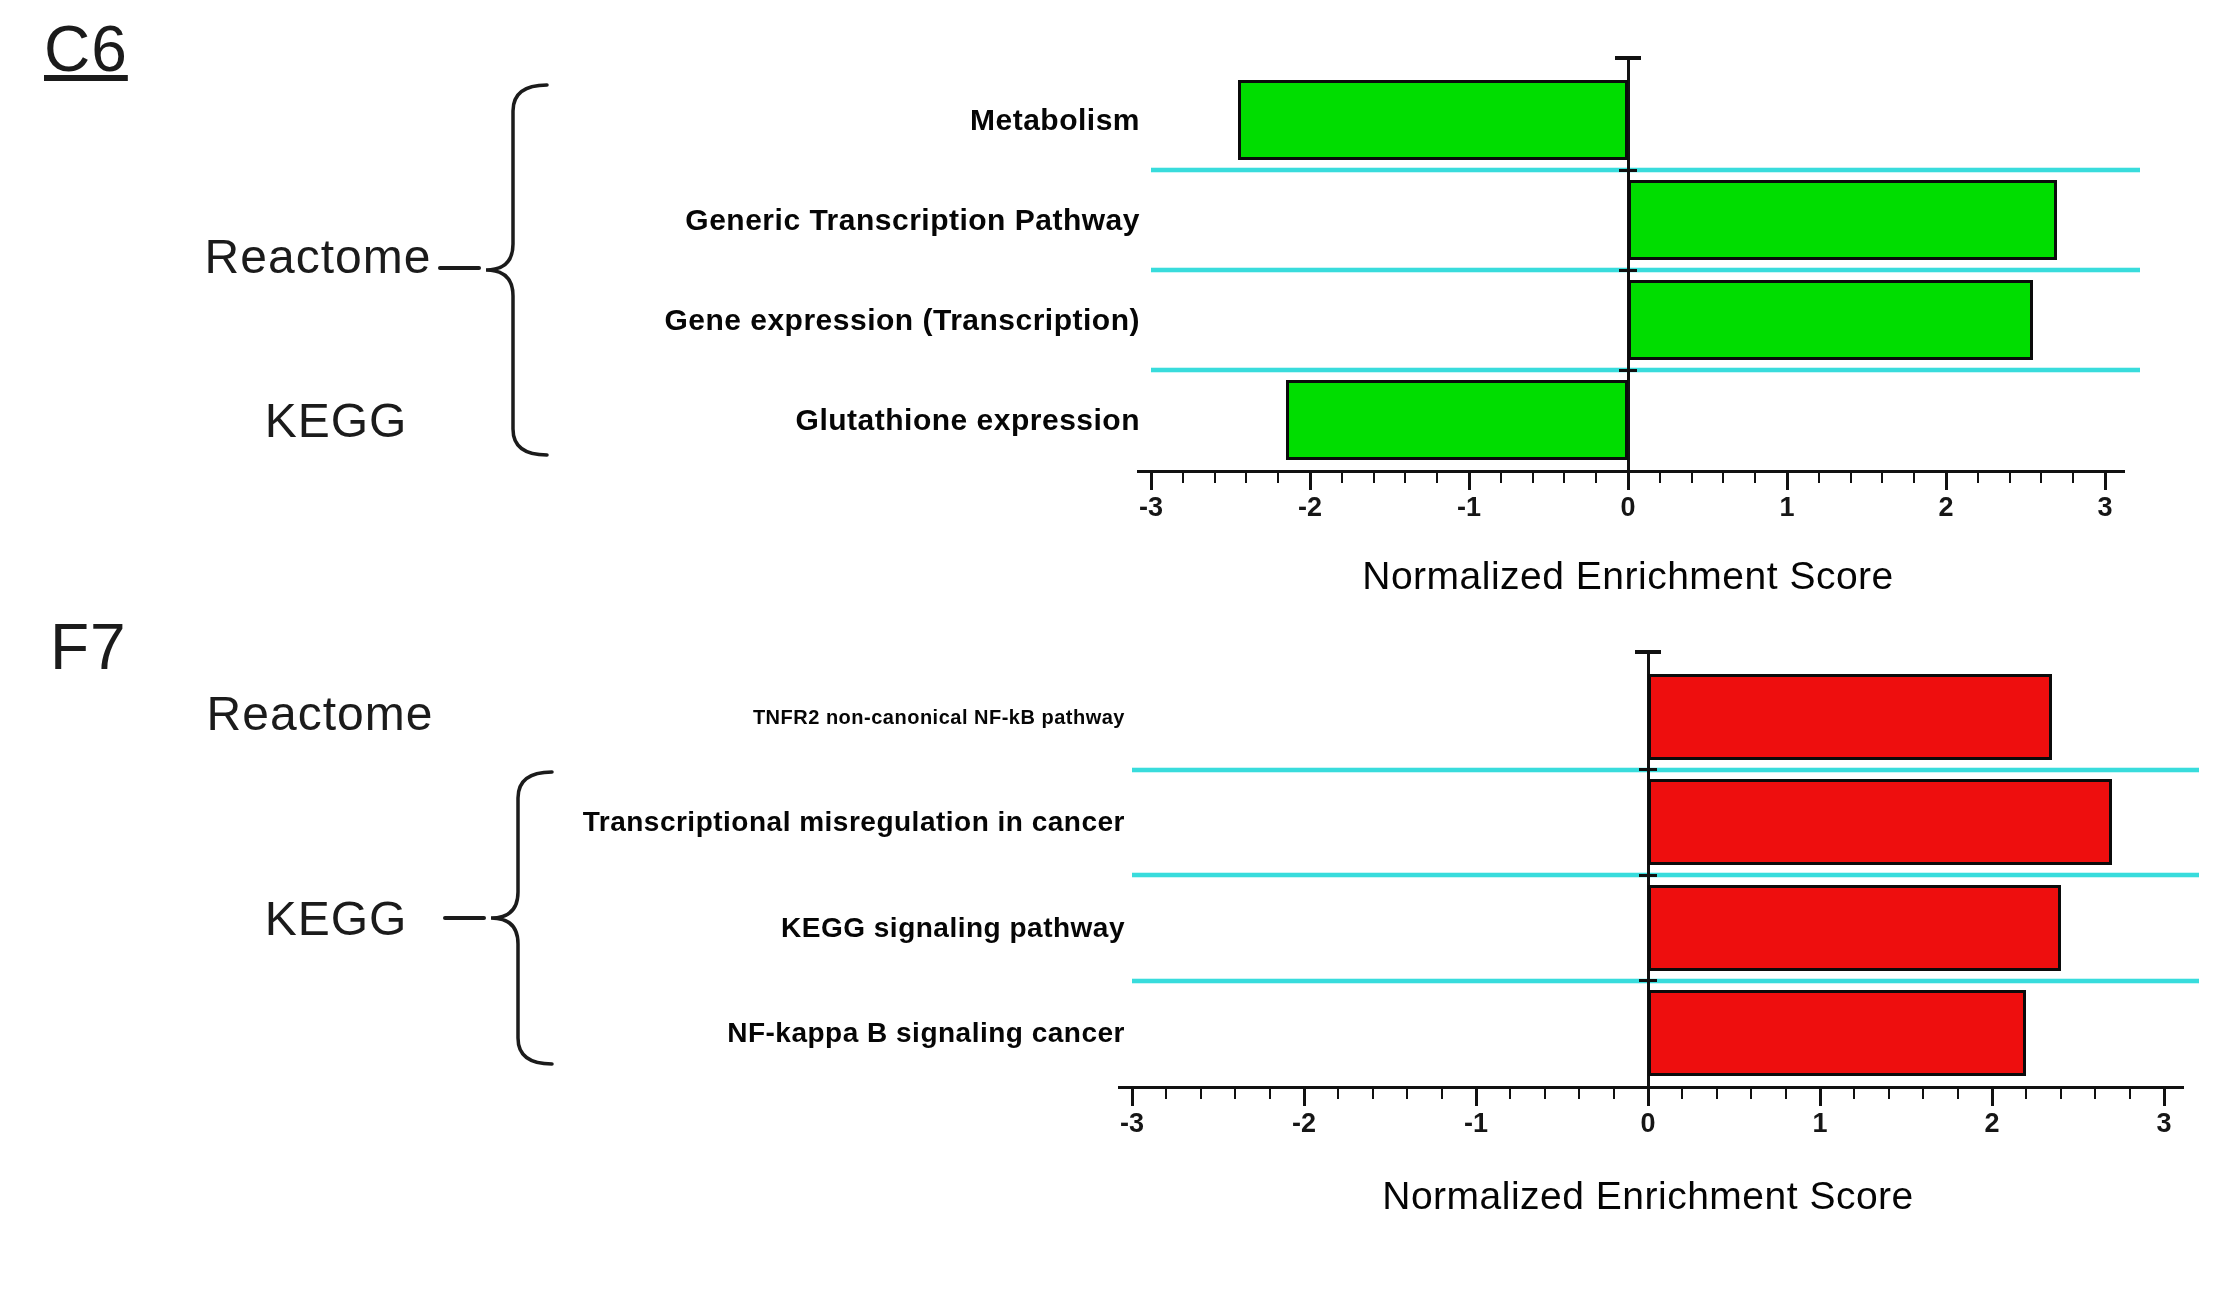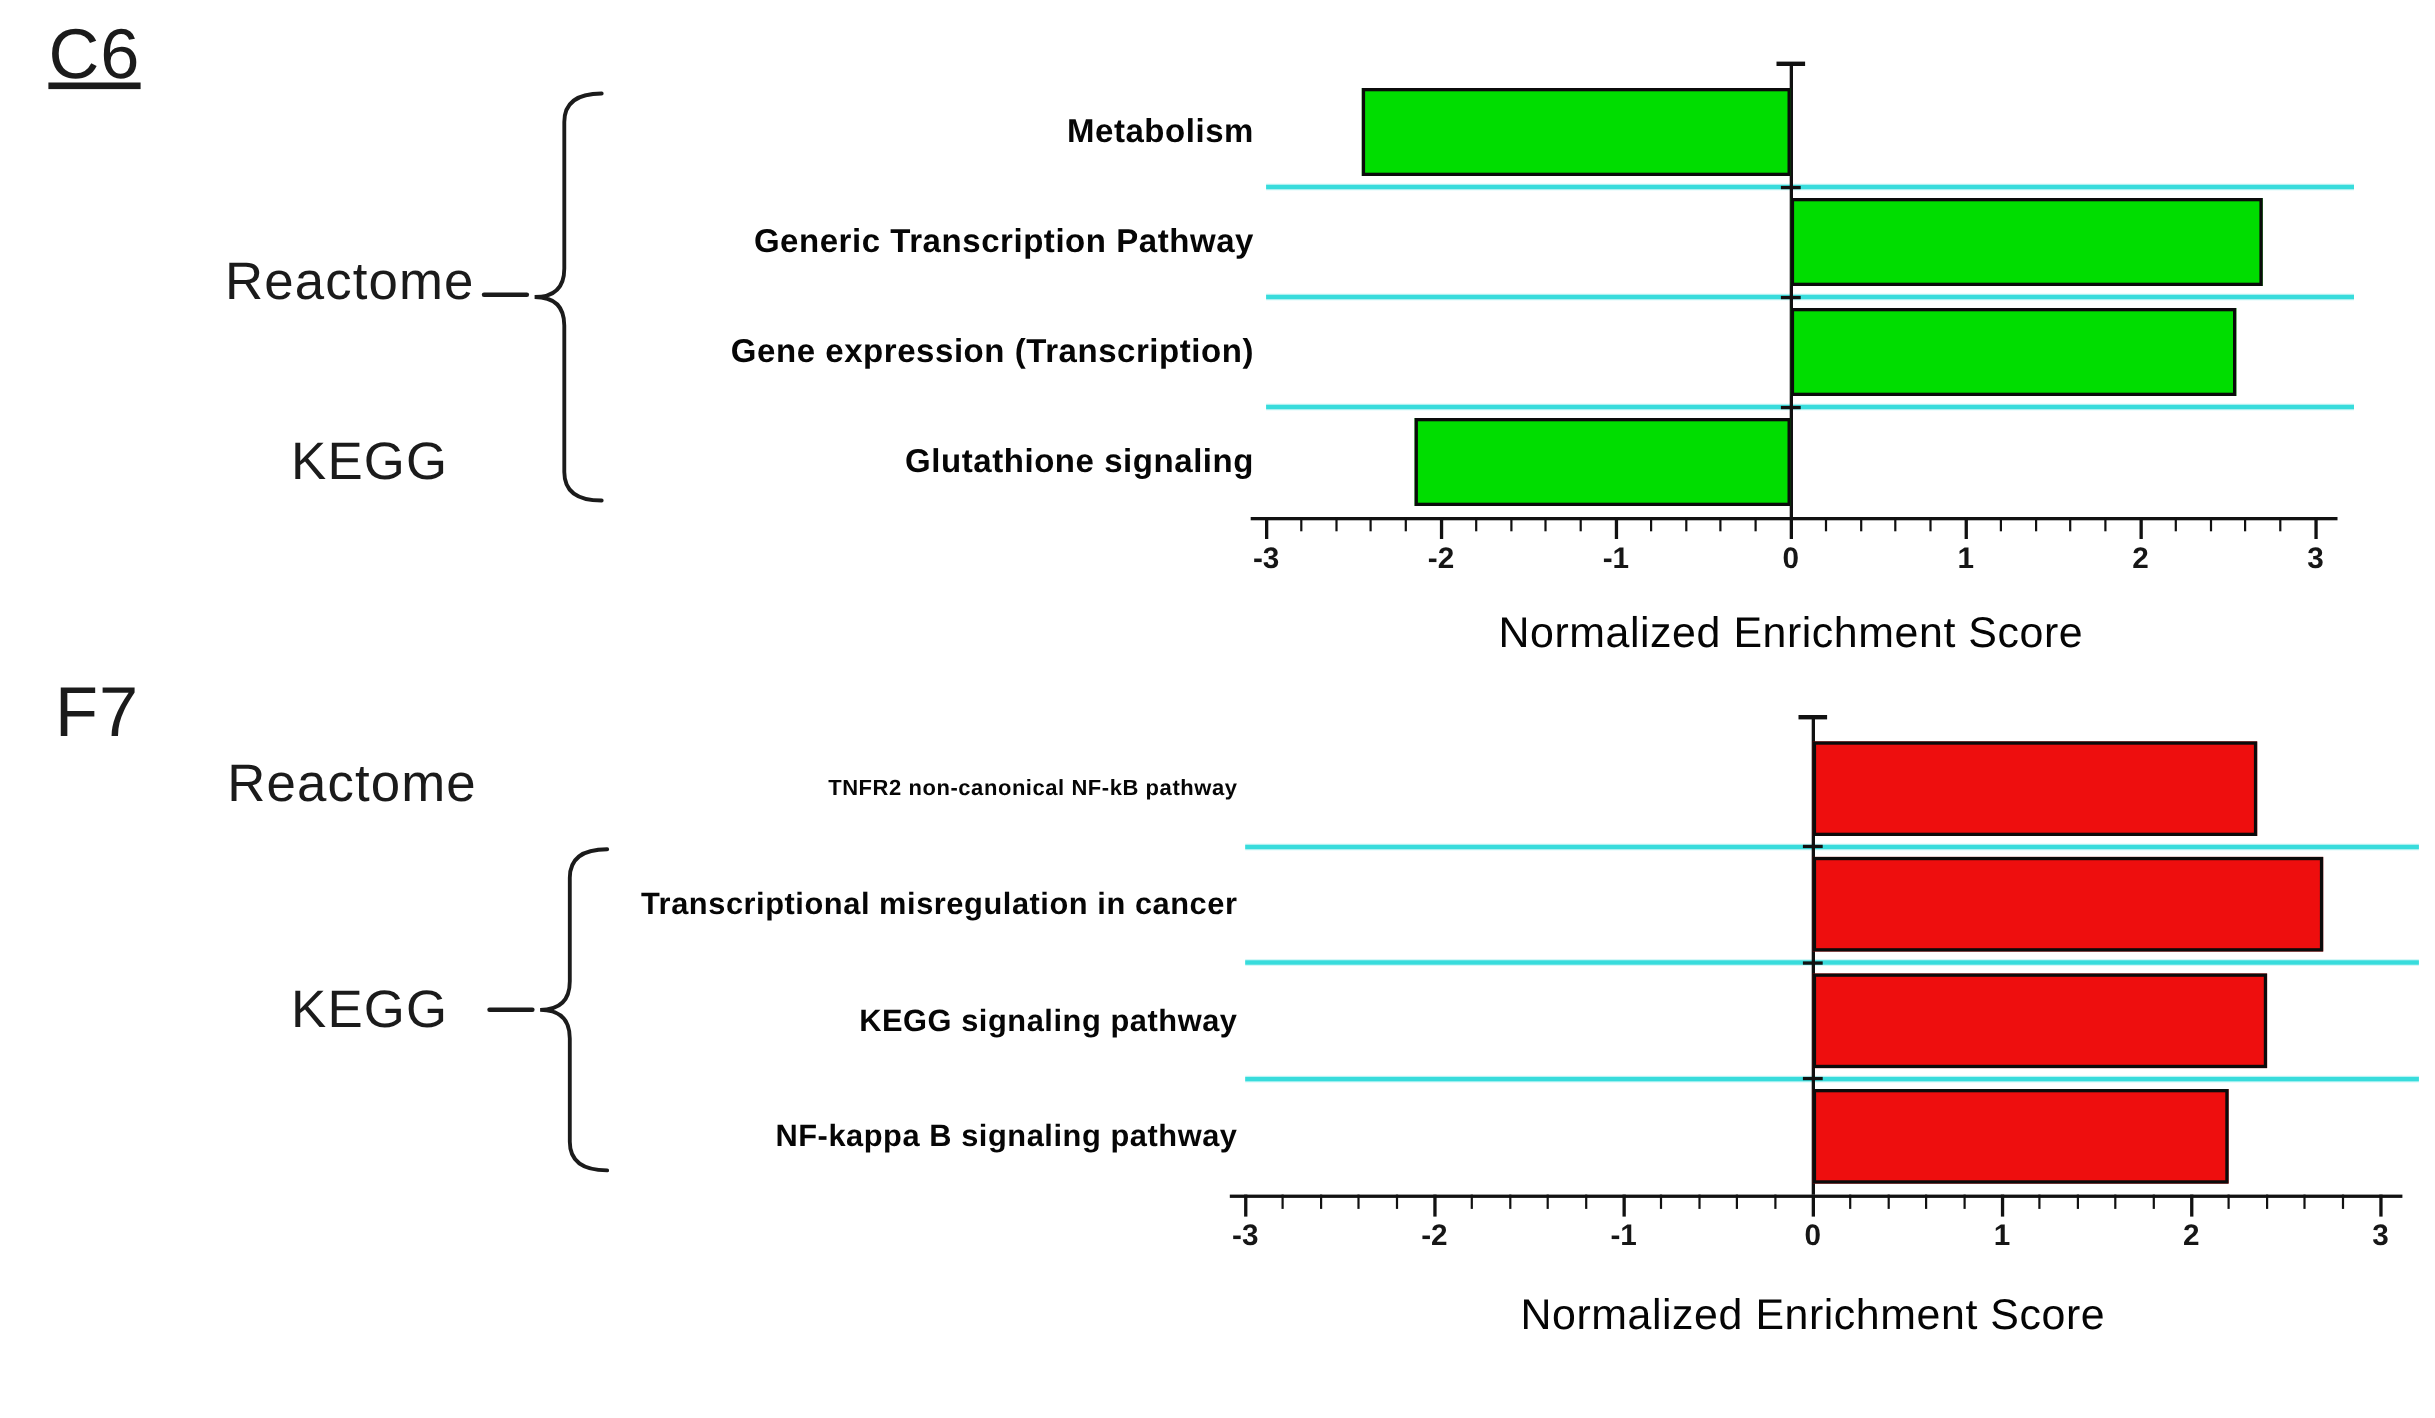--- a/index.html
+++ b/index.html
@@ -37,21 +37,21 @@
       <div class="ink abs" style="left: 1615px; top: 56px; width: 26px; height: 4px;"></div>
       <div class="ink abs" style="left: 1619px; top: 168.5px; width: 18px; height: 3px;"></div>
       <div class="ink abs" style="left: 1619px; top: 268.5px; width: 18px; height: 3px;"></div>
       <div class="ink abs" style="left: 1619px; top: 368.5px; width: 18px; height: 3px;"></div>
       <div class="cat-label abs" style="left: 360px; top: 120px; width: 780px; font-size: 30px;">Metabolism</div>
       <div class="bar abs" style="left: 1238.45px; top: 80px; width: 389.55px; height: 80px; background: rgb(0, 221, 0); border-color: rgb(11, 11, 11);"></div>
       <div class="cat-label abs" style="left: 360px; top: 220px; width: 780px; font-size: 30px;">Generic Transcription Pathway</div>
       <div class="bar abs" style="left: 1628px; top: 180px; width: 429.3px; height: 80px; background: rgb(0, 221, 0); border-color: rgb(11, 11, 11);"></div>
       <div class="cat-label abs" style="left: 360px; top: 320px; width: 780px; font-size: 30px;">Gene expression (Transcription)</div>
       <div class="bar abs" style="left: 1628px; top: 280px; width: 405.45px; height: 80px; background: rgb(0, 221, 0); border-color: rgb(11, 11, 11);"></div>
-      <div class="cat-label abs" style="left: 360px; top: 420px; width: 780px; font-size: 30px;">Glutathione signaling</div>
+      <div class="cat-label abs" style="left: 360px; top: 420px; width: 780px; font-size: 30px;">Glutathione expression</div>
       <div class="bar abs" style="left: 1286.15px; top: 380px; width: 341.85px; height: 80px; background: rgb(0, 221, 0); border-color: rgb(11, 11, 11);"></div>
       <div class="ink abs" style="left: 1137px; top: 470px; width: 988px; height: 3px;"></div>
       <div class="ink abs" style="left: 1149.5px; top: 470px; width: 3px; height: 20px;"></div>
       <div class="tick-label abs" style="left: 1151px; top: 492px;">-3</div>
       <div class="ink abs" style="left: 1308.5px; top: 470px; width: 3px; height: 20px;"></div>
       <div class="tick-label abs" style="left: 1310px; top: 492px;">-2</div>
       <div class="ink abs" style="left: 1467.5px; top: 470px; width: 3px; height: 20px;"></div>
       <div class="tick-label abs" style="left: 1469px; top: 492px;">-1</div>
       <div class="ink abs" style="left: 1626.5px; top: 470px; width: 3px; height: 20px;"></div>
       <div class="tick-label abs" style="left: 1628px; top: 492px;">0</div>
@@ -102,21 +102,21 @@
       <div class="ink abs" style="left: 1635px; top: 650px; width: 26px; height: 4px;"></div>
       <div class="ink abs" style="left: 1639px; top: 768px; width: 18px; height: 3px;"></div>
       <div class="ink abs" style="left: 1639px; top: 873.5px; width: 18px; height: 3px;"></div>
       <div class="ink abs" style="left: 1639px; top: 979px; width: 18px; height: 3px;"></div>
       <div class="cat-label abs" style="left: 345px; top: 716.75px; width: 780px; font-size: 20px;">TNFR2 non-canonical NF-kB pathway</div>
       <div class="bar abs" style="left: 1648px; top: 673.75px; width: 404.2px; height: 86px; background: rgb(238, 14, 14); border-color: rgb(11, 11, 11);"></div>
       <div class="cat-label abs" style="left: 345px; top: 822.25px; width: 780px; font-size: 28px;">Transcriptional misregulation in cancer</div>
       <div class="bar abs" style="left: 1648px; top: 779.25px; width: 464.4px; height: 86px; background: rgb(238, 14, 14); border-color: rgb(11, 11, 11);"></div>
       <div class="cat-label abs" style="left: 345px; top: 927.75px; width: 780px; font-size: 28px;">KEGG signaling pathway</div>
       <div class="bar abs" style="left: 1648px; top: 884.75px; width: 412.8px; height: 86px; background: rgb(238, 14, 14); border-color: rgb(11, 11, 11);"></div>
-      <div class="cat-label abs" style="left: 345px; top: 1033.25px; width: 780px; font-size: 28px;">NF-kappa B signaling pathway</div>
+      <div class="cat-label abs" style="left: 345px; top: 1033.25px; width: 780px; font-size: 28px;">NF-kappa B signaling cancer</div>
       <div class="bar abs" style="left: 1648px; top: 990.25px; width: 378.4px; height: 86px; background: rgb(238, 14, 14); border-color: rgb(11, 11, 11);"></div>
       <div class="ink abs" style="left: 1118px; top: 1086px; width: 1066px; height: 3px;"></div>
       <div class="ink abs" style="left: 1130.5px; top: 1086px; width: 3px; height: 20px;"></div>
       <div class="tick-label abs" style="left: 1132px; top: 1108px;">-3</div>
       <div class="ink abs" style="left: 1302.5px; top: 1086px; width: 3px; height: 20px;"></div>
       <div class="tick-label abs" style="left: 1304px; top: 1108px;">-2</div>
       <div class="ink abs" style="left: 1474.5px; top: 1086px; width: 3px; height: 20px;"></div>
       <div class="tick-label abs" style="left: 1476px; top: 1108px;">-1</div>
       <div class="ink abs" style="left: 1646.5px; top: 1086px; width: 3px; height: 20px;"></div>
       <div class="tick-label abs" style="left: 1648px; top: 1108px;">0</div>

